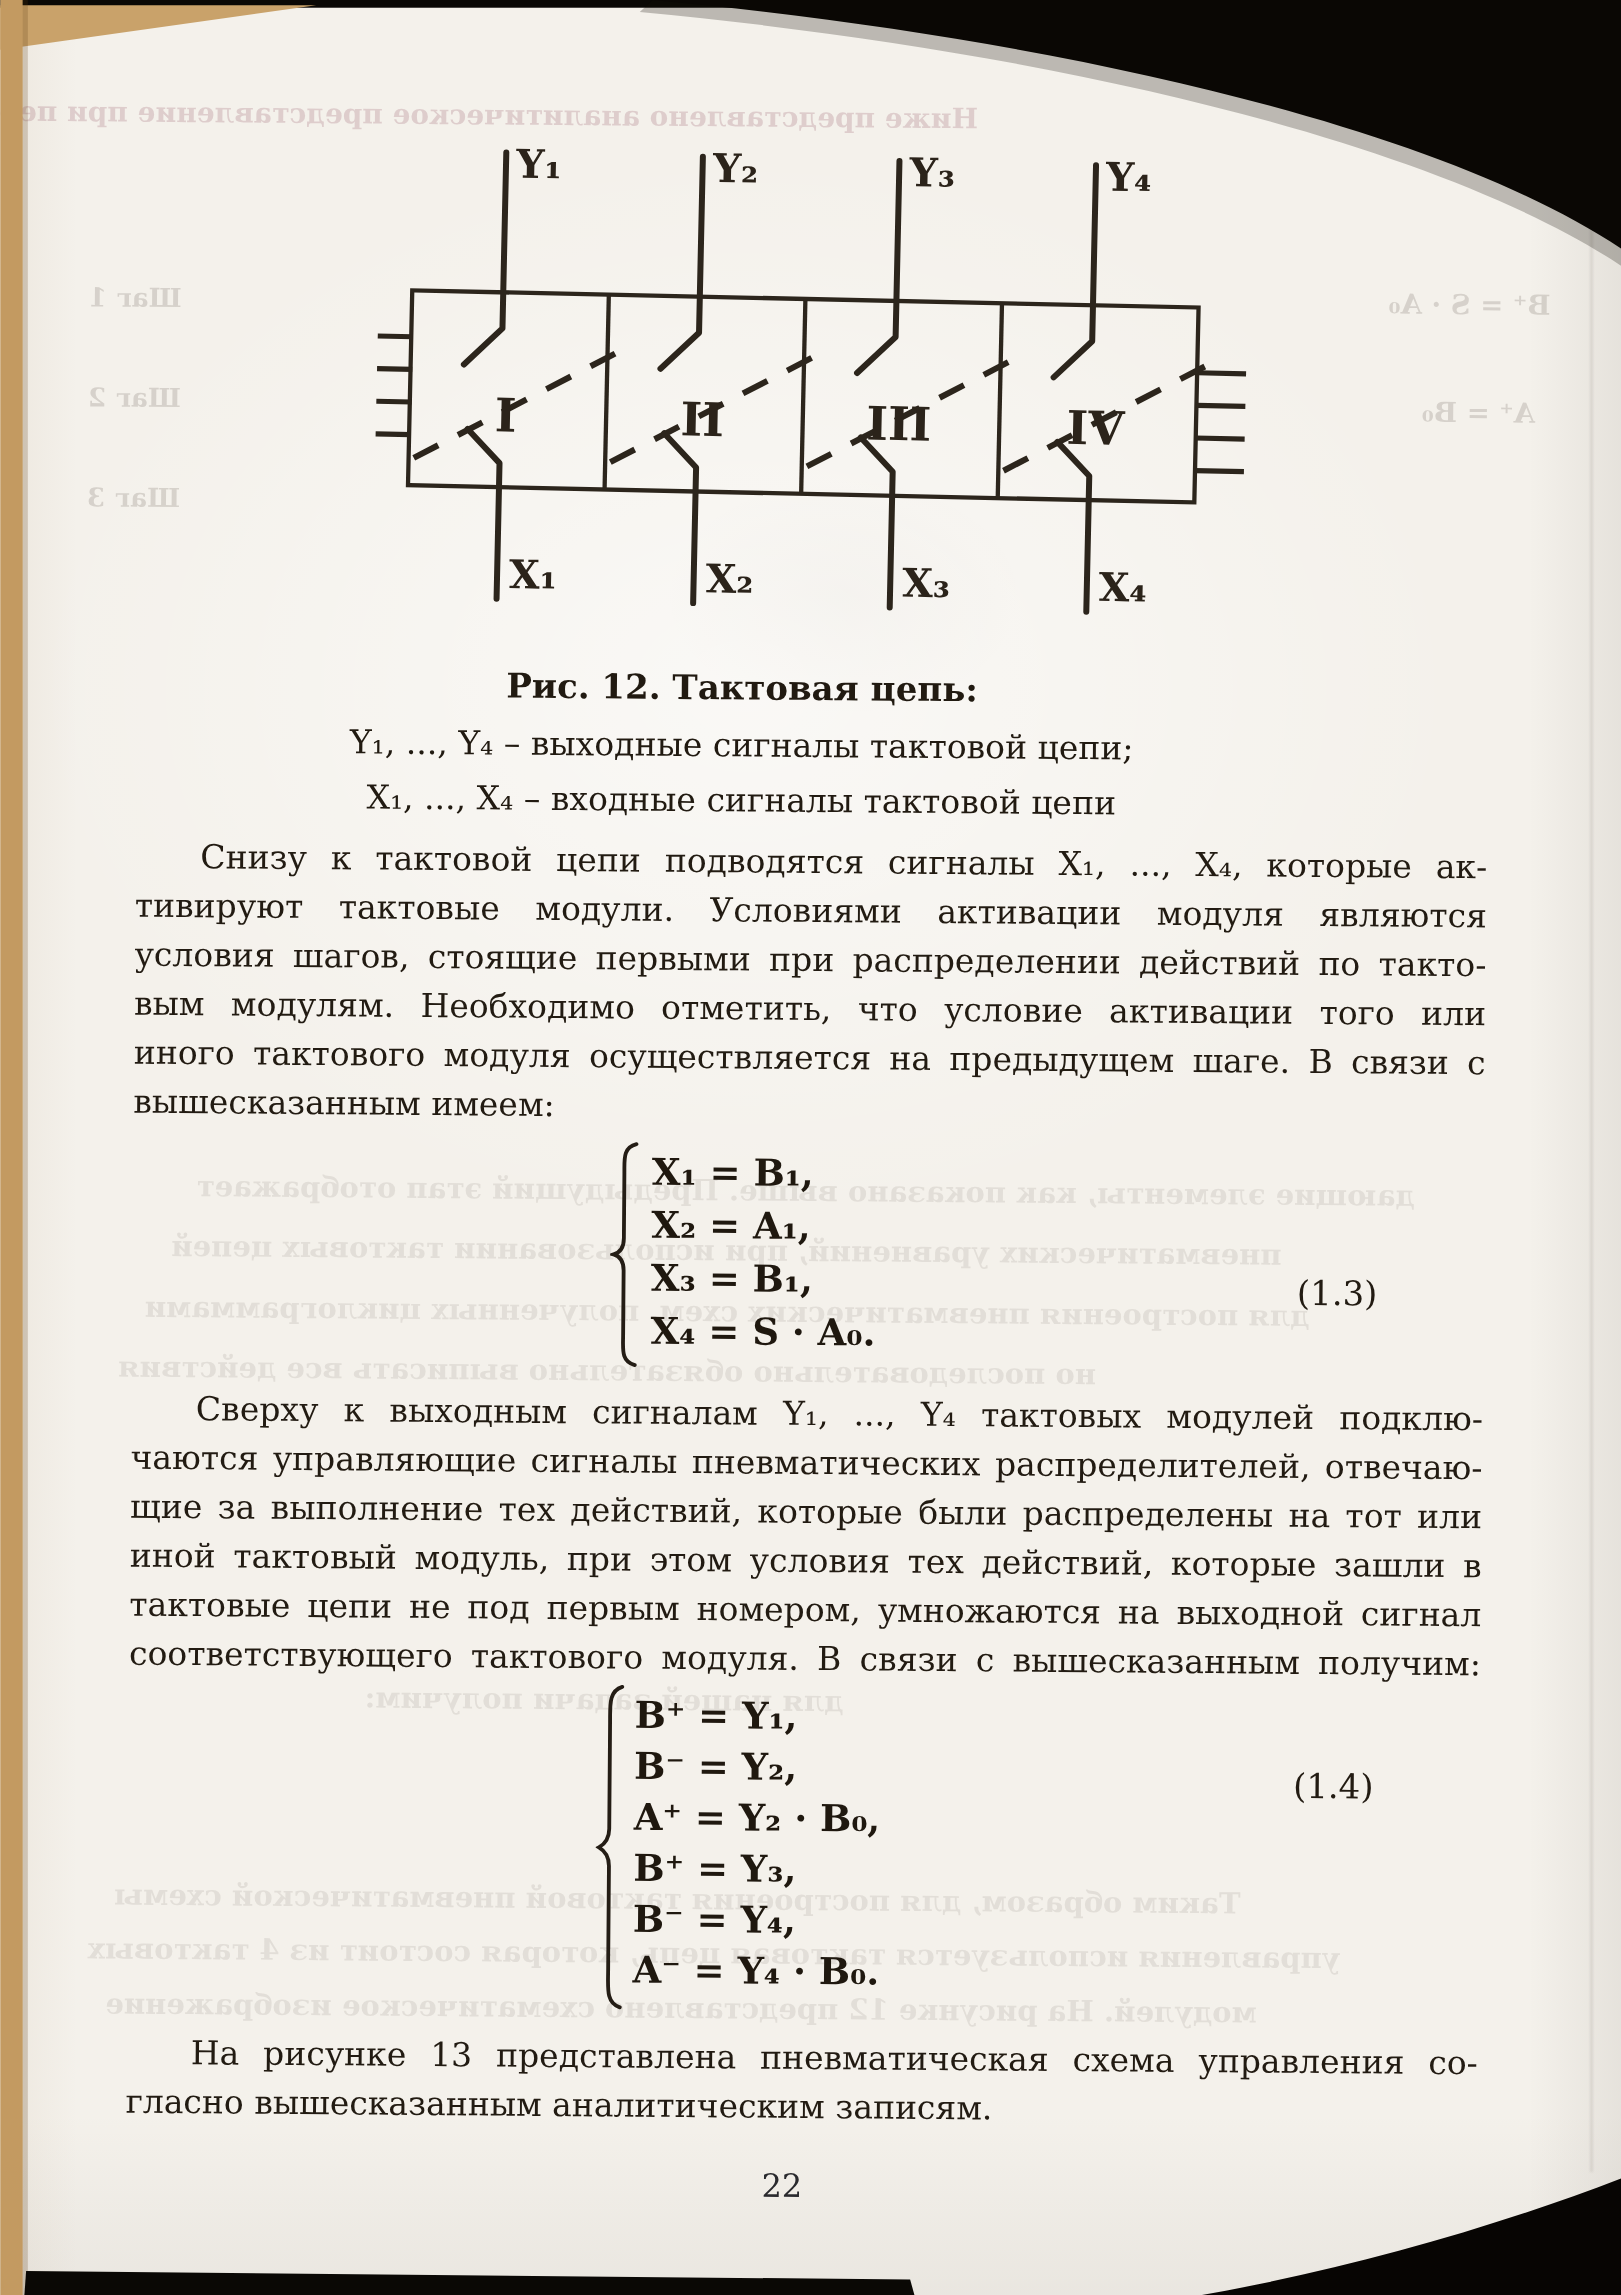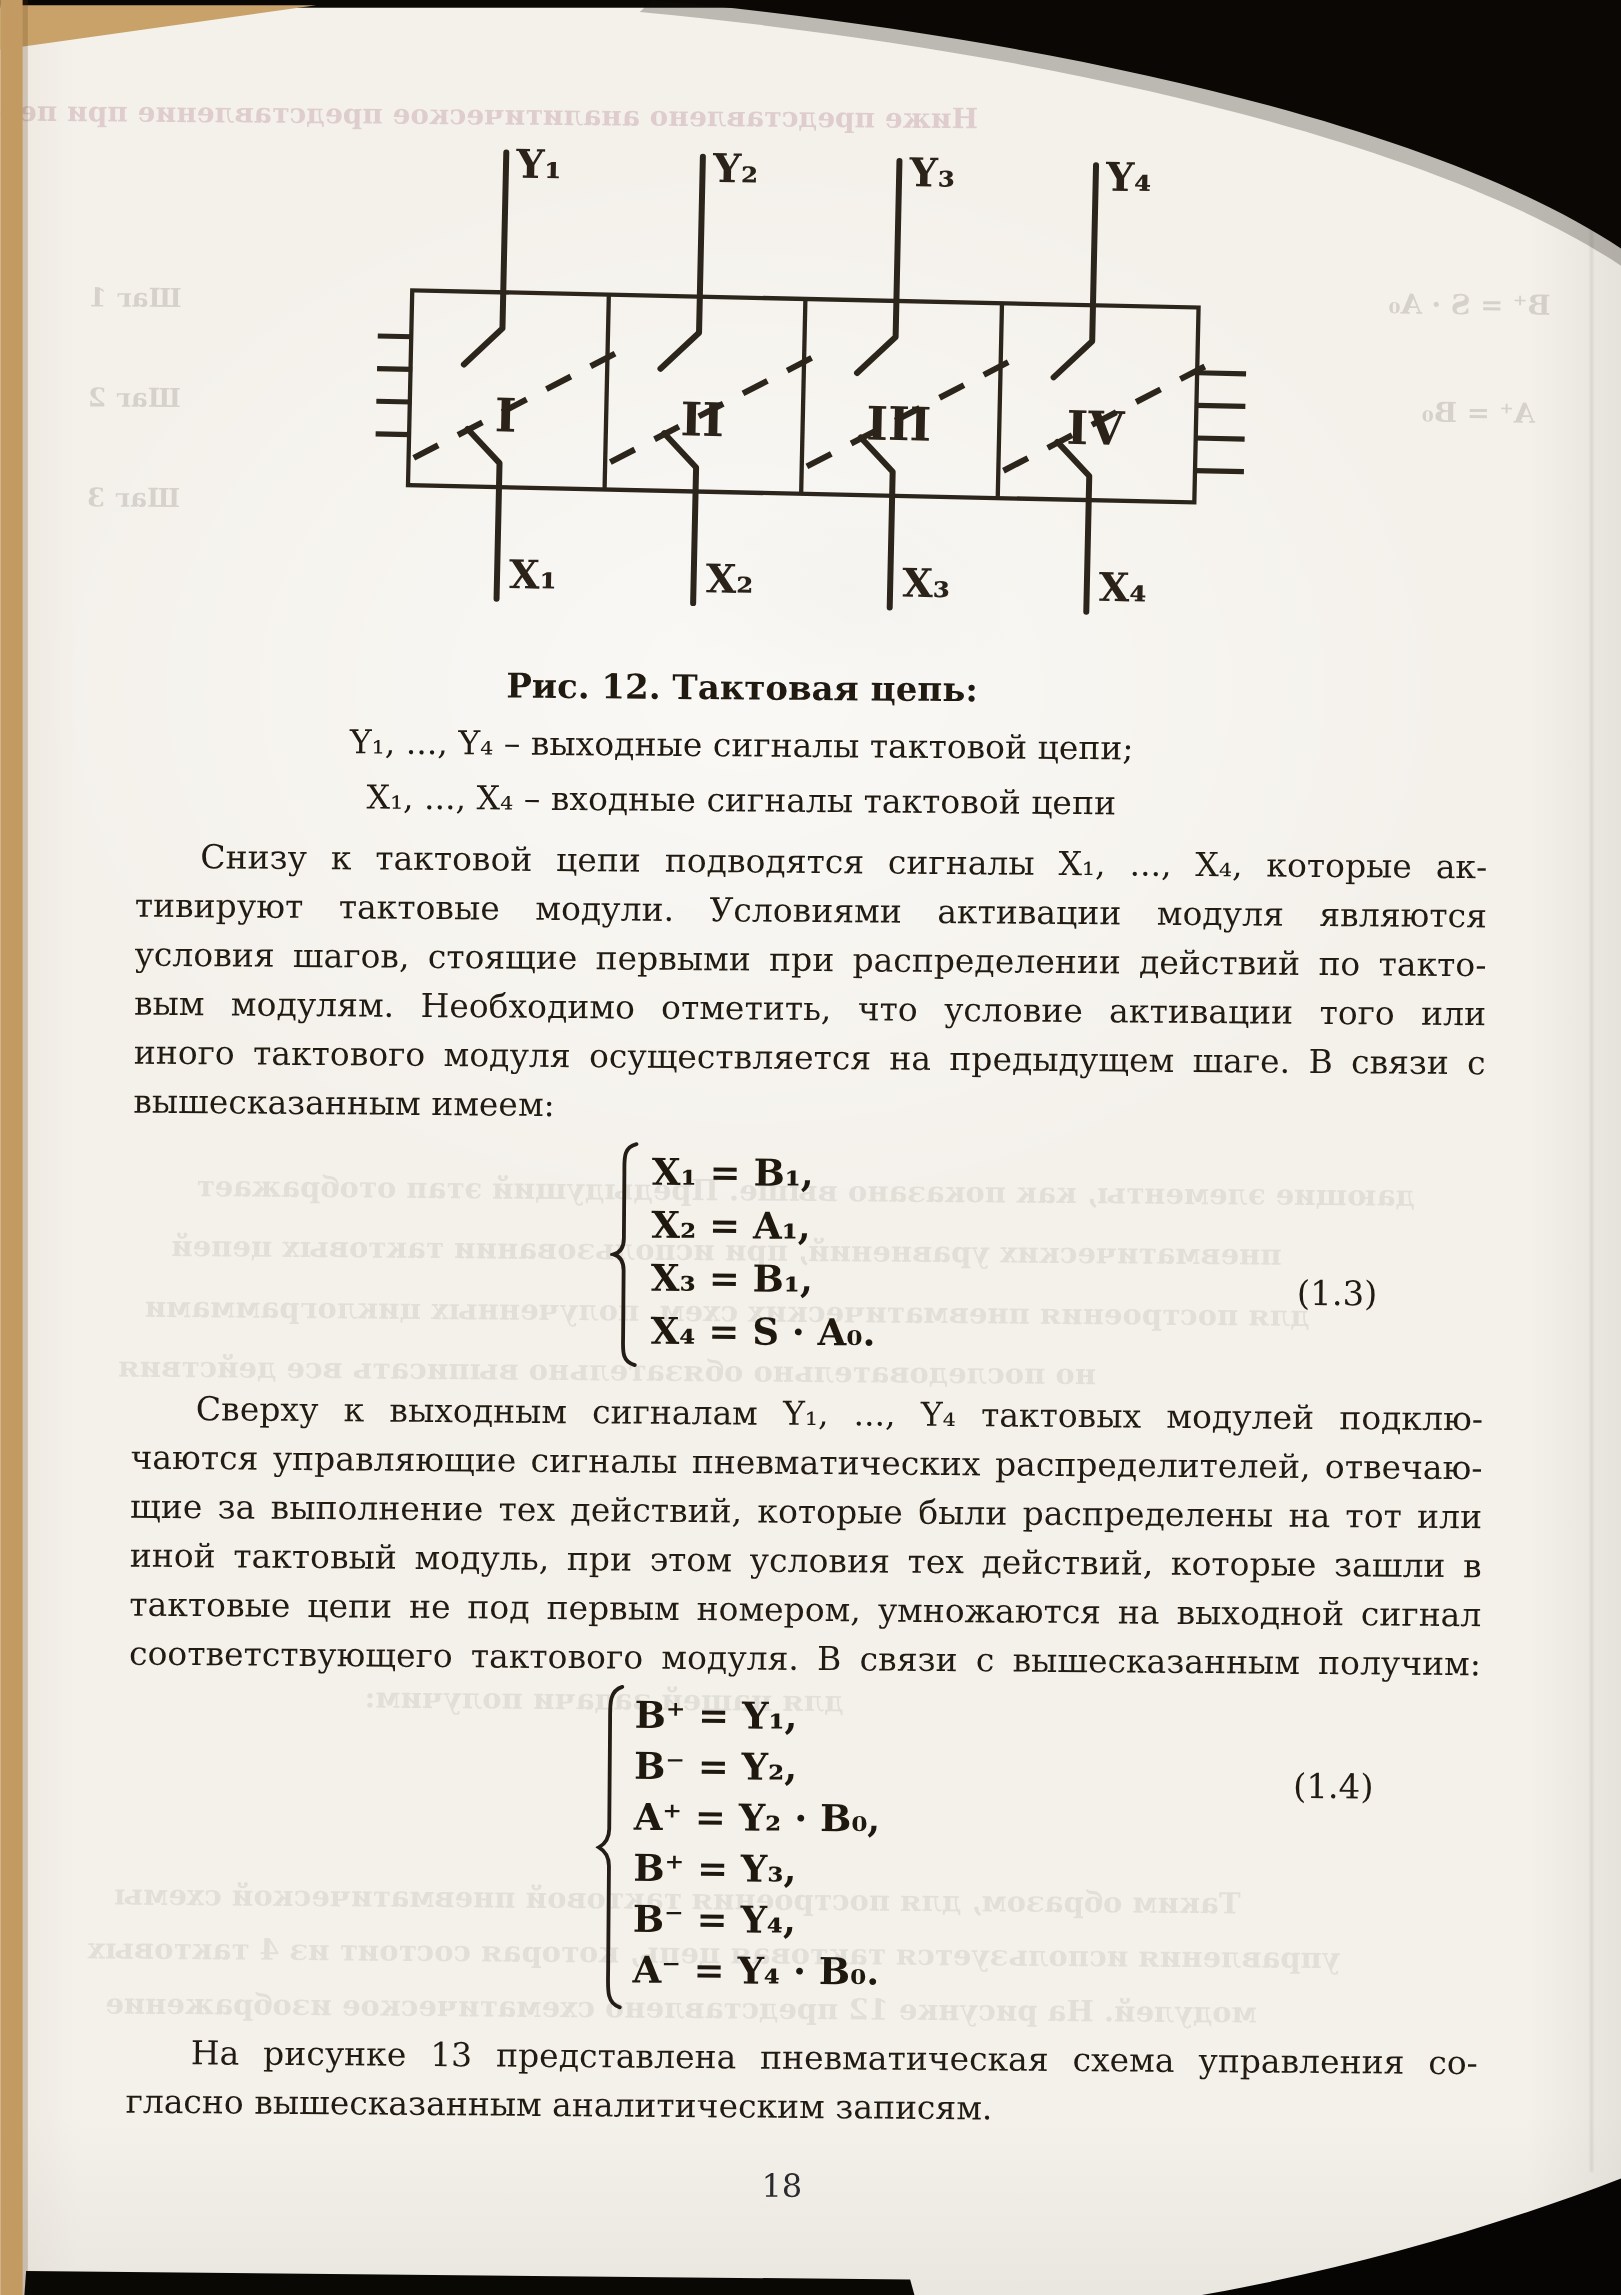--- a/index.html
+++ b/index.html
@@ -184,21 +184,21 @@
         <div class="row">A⁻ = Y₄ · B₀.</div>
       </div>
     </div>
     <div class="eqnum" style="left:1298px;top:1762px;">(1.4)</div>
 
     <div class="para" style="top:2033px;">
       <div class="ln first">На рисунке 13 представлена пневматическая схема управления со-</div>
       <div class="ln last">гласно вышесказанным аналитическим записям.</div>
     </div>
 
-    <div class="pagenum">18</div>
+    <div class="pagenum">22</div>
   </div>
 
   <div class="crease"></div>
 
   <svg class="edges" width="1622" height="2295" viewBox="0 0 1889 2674">
     <rect x="0" y="0" width="1889" height="9" fill="#0a0805"></rect>
     <path d="M760,0 L1889,0 L1889,290 C1680,150 1240,45 760,0 Z" fill="#070503"></path>
     <path d="M760,0 L1889,0 L1889,310 C1675,168 1235,60 745,14 Z" fill="rgba(20,14,8,0.25)"></path>
     <polygon points="0,6 368,6 0,58" fill="#c9a26a"></polygon>
     <rect x="0" y="0" width="26" height="2674" fill="#c39a61"></rect>

